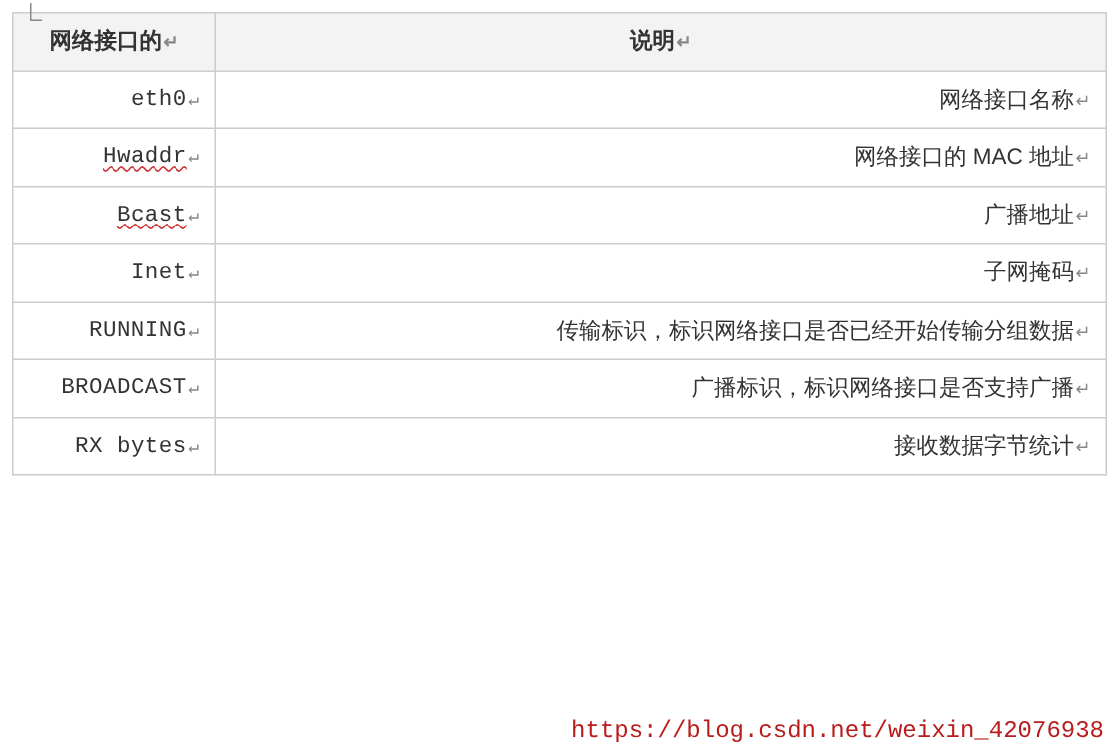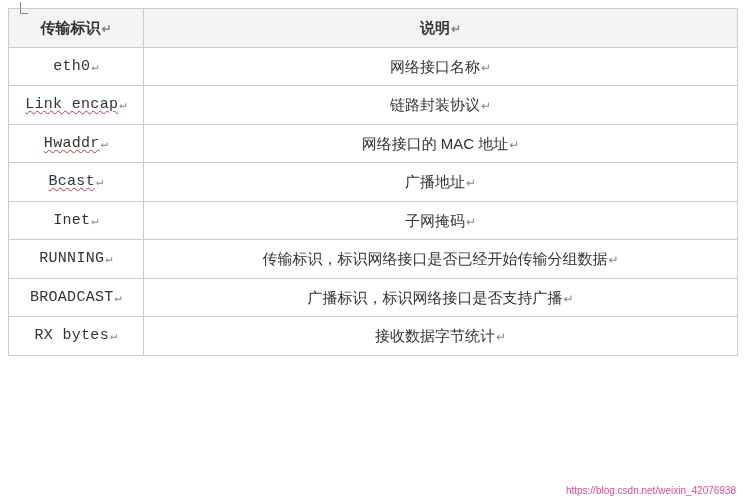--- a/index.html
+++ b/index.html
@@ -25,21 +25,21 @@
       border-bottom: 1px solid #888;
     }
     table {
       border-collapse: collapse;
       width: 100%;
       table-layout: fixed;
     }
     th, td {
       border: 1px solid #ccc;
       padding: 6px 10px;
-      text-align: center;
+      text-align: right;
       vertical-align: top;
       line-height: 1.7;
     }
     th {
       background: #f3f3f3;
       font-weight: bold;
       text-align: center;
     }
     th.col-field {
       width: 135px;
@@ -58,49 +58,45 @@
       font-size: 12px;
       margin-left: 1px;
     }
     .desc-cell {
       word-break: break-all;
     }
     .watermark {
       position: fixed;
       bottom: 4px;
       right: 10px;
-      font-size: 10px;
-      color: #ec4899;
-      font-family: Liberation Sans, sans-serif;
+      font-size: 16px;
+      color: #b91c1c;
+      font-family: Liberation Mono, monospace;
     }
   </style>
 </head>
 <body>
 
 <div class="corner-mark"></div>
 
 <table>
   <thead>
     <tr>
       <th class="col-field">
-        <span>传输标识</span><span class="ret">↵</span>
+        <span>网络接口的</span><span class="ret">↵</span>
       </th>
       <th>
         <span>说明</span><span class="ret">↵</span>
       </th>
     </tr>
   </thead>
   <tbody>
       <tr>
         <td class="field-cell"><span>eth0</span><span class="ret">↵</span></td>
         <td class="desc-cell"><span>网络接口名称</span><span class="ret">↵</span></td>
-      </tr>
-      <tr>
-        <td class="field-cell"><span class="wavy">Link encap</span><span class="ret">↵</span></td>
-        <td class="desc-cell"><span>链路封装协议</span><span class="ret">↵</span></td>
       </tr>
       <tr>
         <td class="field-cell"><span class="wavy">Hwaddr</span><span class="ret">↵</span></td>
         <td class="desc-cell"><span>网络接口的 MAC 地址</span><span class="ret">↵</span></td>
       </tr>
       <tr>
         <td class="field-cell"><span class="wavy">Bcast</span><span class="ret">↵</span></td>
         <td class="desc-cell"><span>广播地址</span><span class="ret">↵</span></td>
       </tr>
       <tr>

